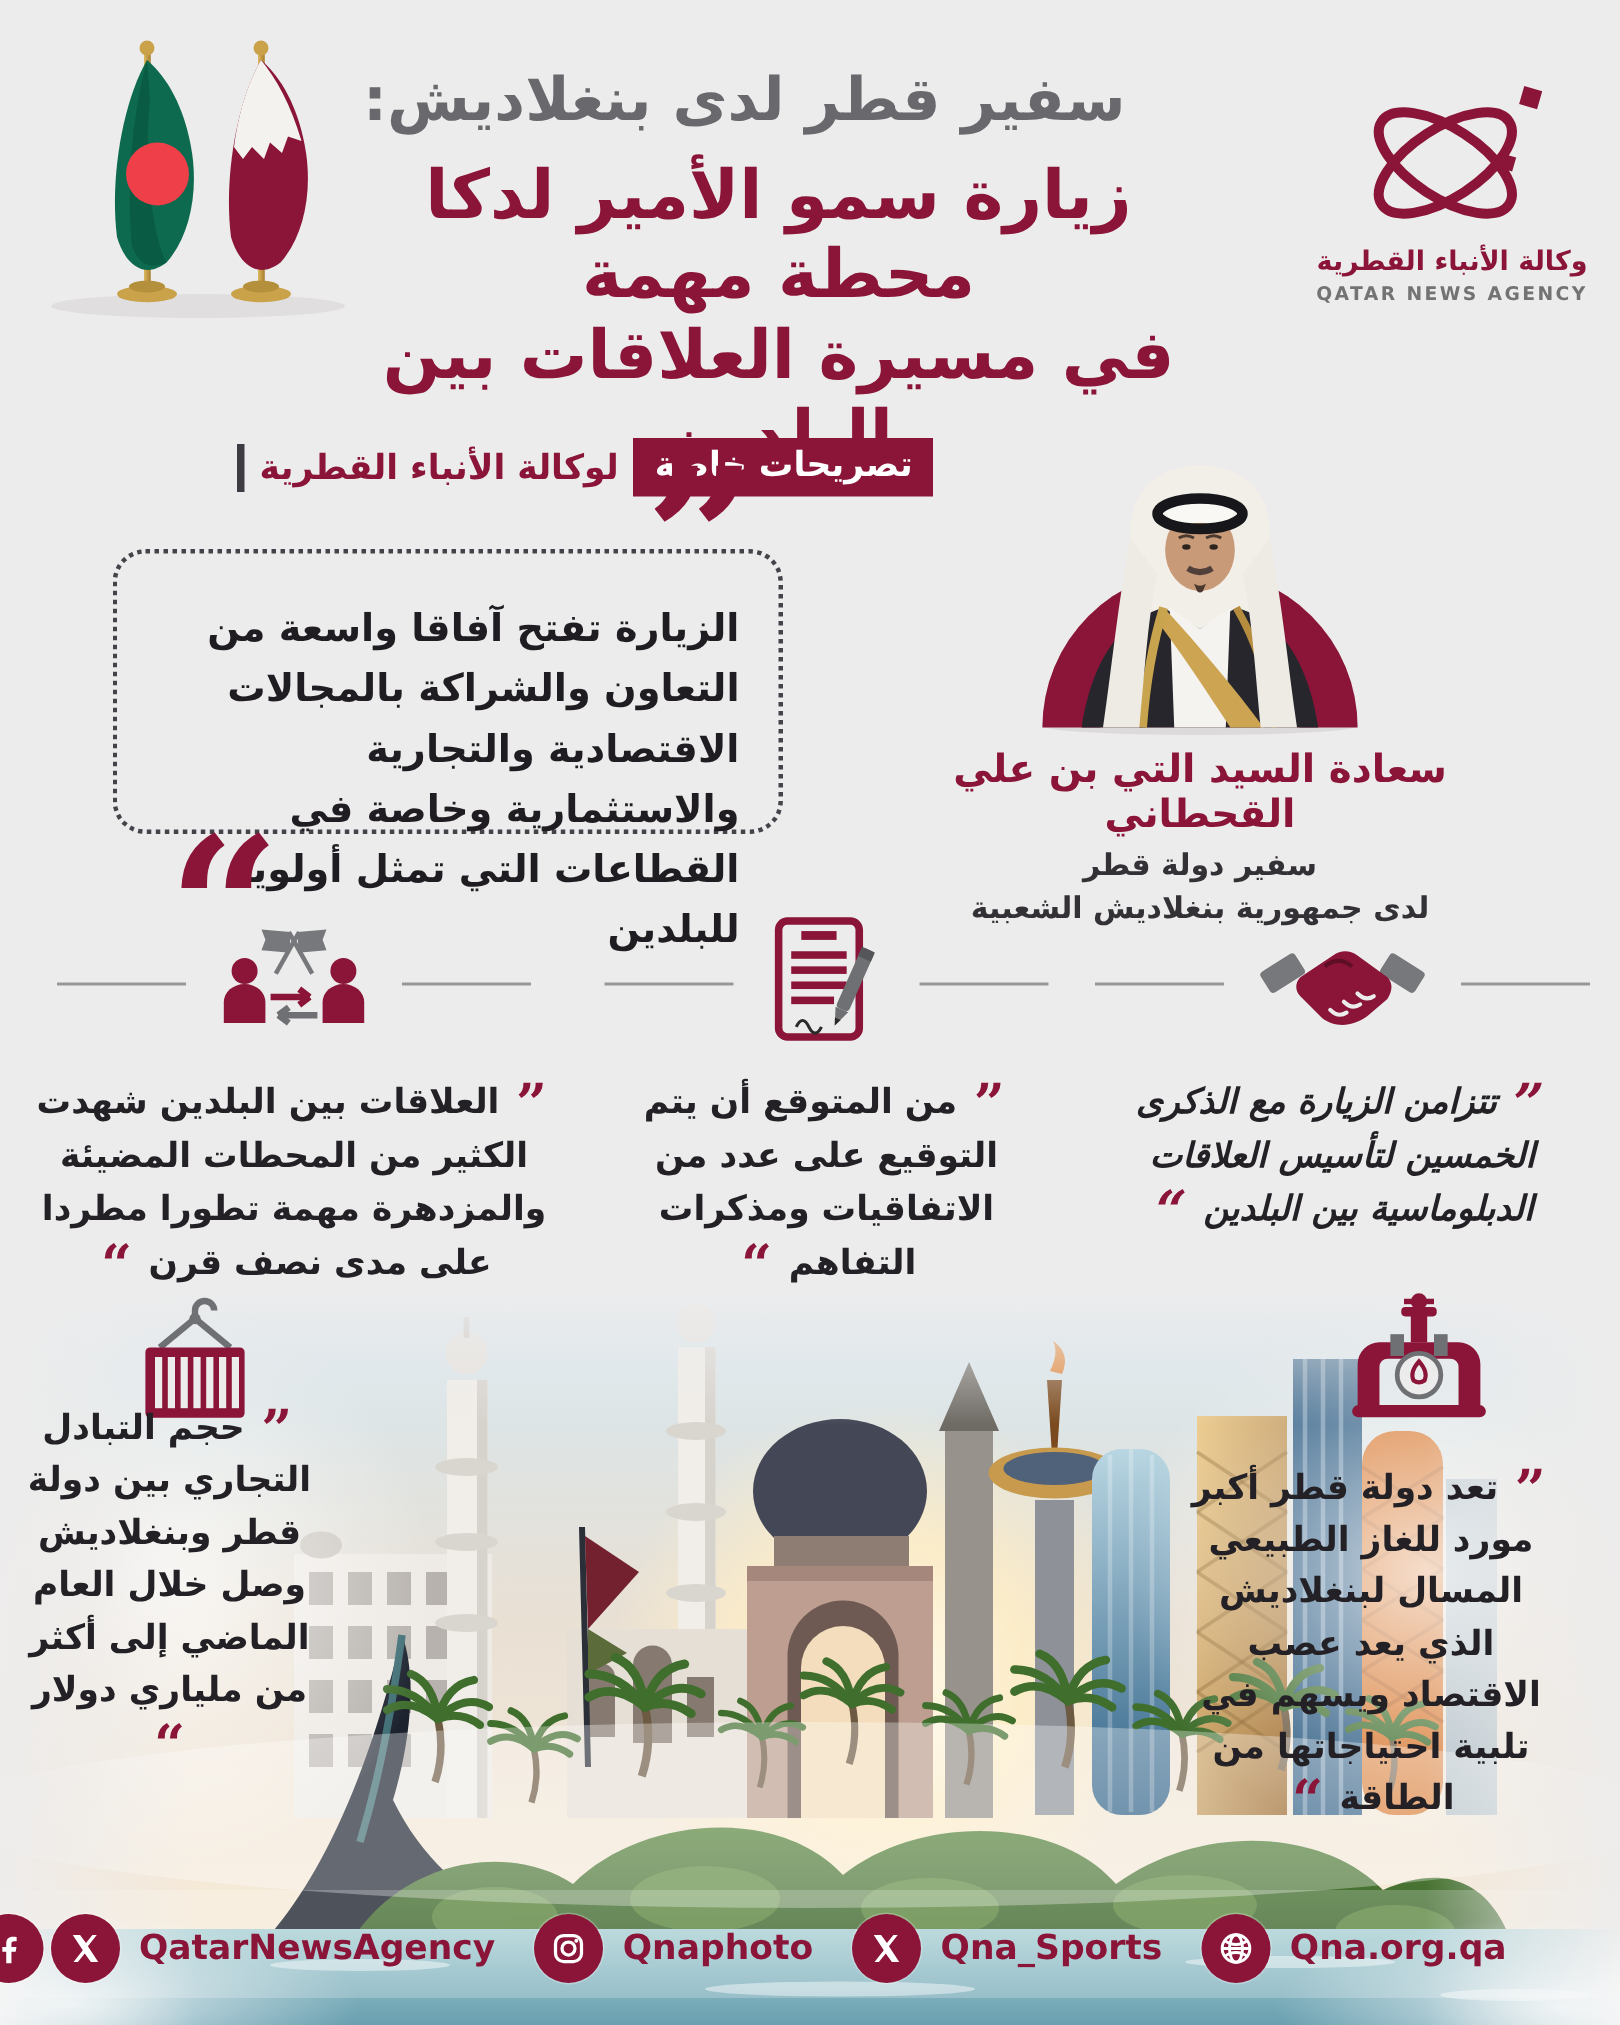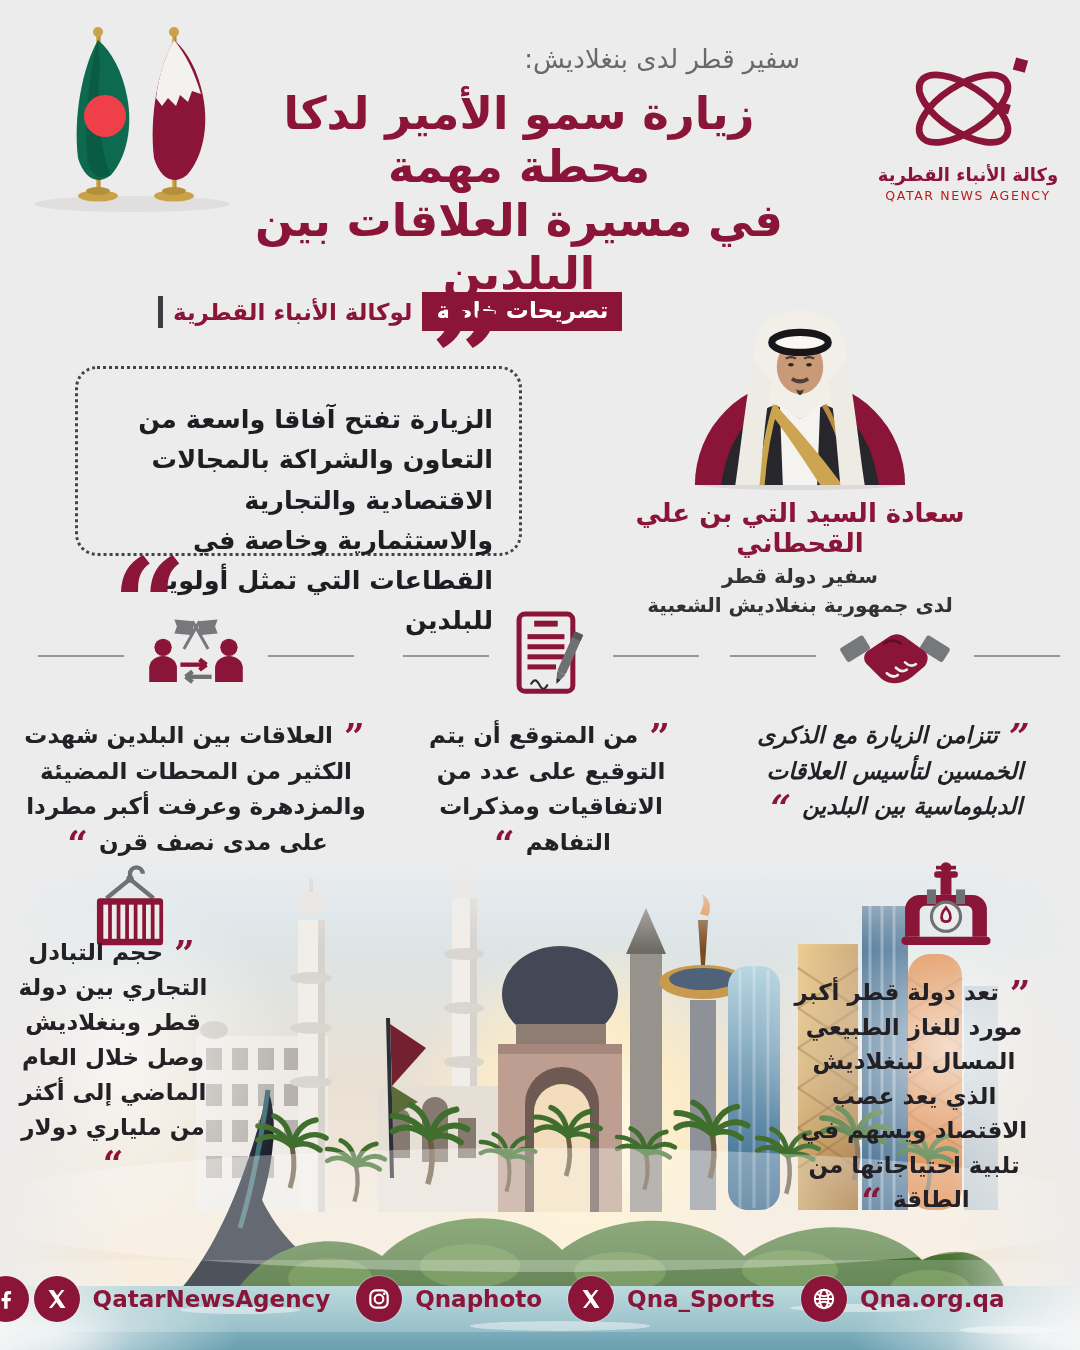--- a/index.html
+++ b/index.html
@@ -4,27 +4,27 @@
 <style>
   html,body{margin:0;padding:0;background:#e4e2e3;}
   .canvas{
     position:relative;width:1080px;height:1350px;margin:0 auto;
     background:#edecec;overflow:hidden;
     font-family:"DejaVu Sans",sans-serif;
   }
   
   .flags{position:absolute;left:26px;top:6px;width:212px;height:212px;}
   .headerblock{position:absolute;left:238px;top:44px;width:562px;}
-  .supertitle{direction:rtl;text-align:right;font-size:26px;font-weight:400;color:#69696d;padding-left:4px;}
+  .supertitle{direction:rtl;text-align:left;font-size:40px;font-weight:700;color:#69696d;padding-left:4px;}
   .maintitle{direction:rtl;text-align:center;font-size:45px;font-weight:800;color:#8A1538;line-height:1.17;margin-top:14px;}
   .maintitle .l2{margin-top:2px;}
   .logoblock{position:absolute;left:868px;top:50px;width:200px;text-align:center;}
   .logoblock svg{display:block;margin:0 auto;}
   .logo-ar{direction:rtl;color:#8A1538;font-weight:700;font-size:18px;margin-top:2px;}
-  .logo-en{color:#b91c1c;font-weight:400;font-size:12.5px;letter-spacing:1.6px;margin-top:3px;}
+  .logo-en{color:#737373;font-weight:700;font-size:12.5px;letter-spacing:1.6px;margin-top:3px;}
   
   .badge{position:absolute;left:158px;top:292px;display:flex;direction:rtl;align-items:center;gap:10px;}
   .badge .hl{background:#8A1538;color:#fff;font-weight:700;font-size:23px;padding:5px 14px 8px;}
   .badge .rest{color:#8A1538;font-weight:700;font-size:23px;}
   .badge .bar{width:5px;height:32px;background:#3e3c42;}
   
   .quotebox{position:absolute;left:75px;top:366px;width:447px;height:190px;
     border:3px dotted #45434a;border-radius:22px;box-sizing:border-box;}
   .quotebox .qtext{direction:rtl;text-align:right;font-size:25.5px;font-weight:700;color:#1f1d22;
     line-height:1.58;padding:30px 26px 0 26px;}
@@ -375,21 +375,21 @@
             <path d="M42,58 h30" stroke="#8A1538"></path>
               <path d="M72,58 l-8,-6 M72,58 l-8,6" stroke="#8A1538"></path>
             <path d="M78,72 h-30" stroke="#6f7073"></path>
               <path d="M48,72 l8,-6 M48,72 l8,6" stroke="#6f7073"></path>
           </g>
         </svg>
         <span class="rule"></span>
       </div>
       <p class="stat-text" dir="rtl">
         <span class="qmark">”</span>
-        <span>العلاقات بين البلدين شهدت الكثير من المحطات المضيئة والمزدهرة وعرفت أكبر مطردا على مدى نصف قرن</span>
+        <span>العلاقات بين البلدين شهدت الكثير من المحطات المضيئة والمزدهرة مهمة تطورا مطردا على مدى نصف قرن</span>
         <span class="qmark">“</span>
       </p>
     </div>
 
     <div class="col c2">
       <div class="icon-row">
         <span class="rule"></span>
         <svg width="84" height="96" viewBox="0 0 100 112">
           <rect x="12" y="6" width="64" height="92" rx="7" fill="#edecec" stroke="#8A1538" stroke-width="6"></rect>
           <rect x="30" y="14" width="28" height="7" fill="#8A1538"></rect>

